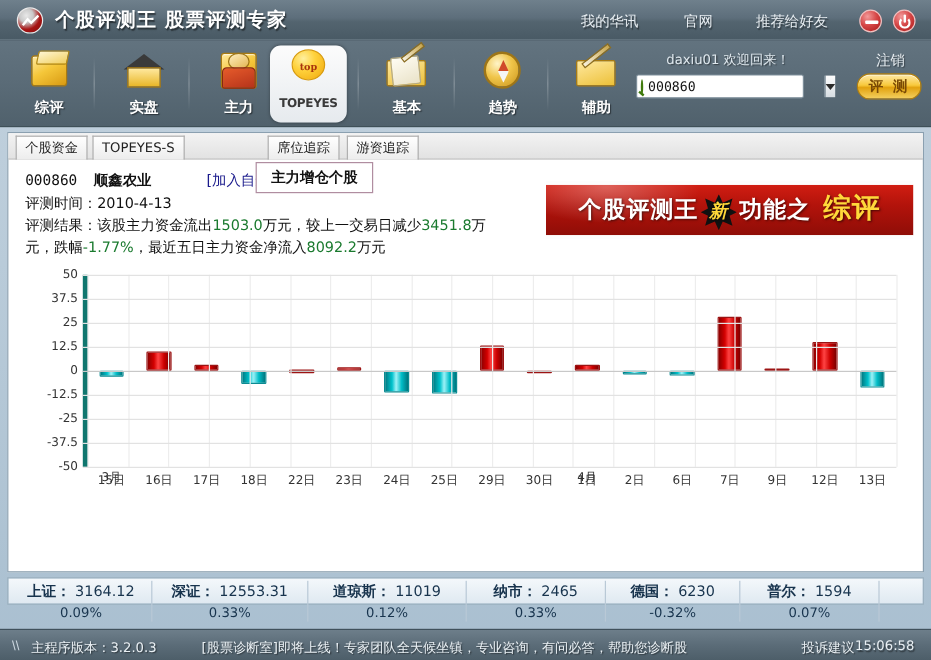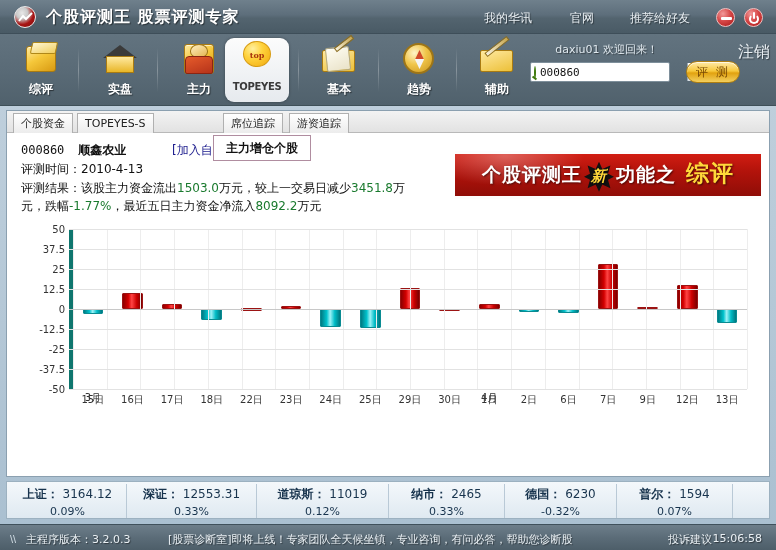--- a/index.html
+++ b/index.html
@@ -88,38 +88,38 @@
   .env { position:absolute; left:5px; top:10px; width:33px; height:22px; border-radius:2px;
     background: linear-gradient(160deg,#ffe9a0,#ecc038); border:1px solid #a97b12; }
   .pen { position:absolute; left:16px; top:1px; width:22px; height:5px; transform: rotate(-38deg);
     background: linear-gradient(90deg,#f7f1df,#c9a64a); border:1px solid #8c6e22; }
   .sheet { position:absolute; left:9px; top:7px; width:24px; height:24px; border-radius:2px;
     background: linear-gradient(160deg,#fffdf3,#e9e2c8); border:1px solid #b3aa86; transform: rotate(-6deg); }
 
   
   .welcome { position:absolute; right:118px; top:8px; font-size:11px; color:#dfe8ee;
     text-shadow:1px 1px 1px rgba(0,0,0,.45); font-family:"DejaVu Sans",sans-serif;}
-  .logout { position:absolute; right:6px; top:8px; font-size:16px; color:#e8eef2; cursor:pointer;
+  .logout { position:absolute; right:22px; top:8px; font-size:12px; color:#e8eef2; cursor:pointer;
     text-shadow:1px 1px 1px rgba(0,0,0,.45); font-family:"DejaVu Sans",sans-serif;text-align:center;}
   .searchwrap { position:absolute; right:106px; top:28px; width:140px; height:20px;
     background:#ffffff; border:1px solid #7e8f9b; border-radius:2px;
     display:flex; align-items:center; }
   .search-ic { width:13px; height:13px; margin-left:3px; border-radius:50%;
     background: radial-gradient(circle at 35% 30%, #d9f7a8, #5aa314); border:1px solid #3f7a0c; position:relative;}
   .search-ic:after{ content:""; position:absolute; right:-2px; bottom:-1px; width:5px; height:2px;
     background:#3f7a0c; transform: rotate(40deg); }
   .search-input { flex:1; border:0; outline:0; font-size:11px; color:#111; padding-left:4px;
     font-family:"DejaVu Sans Mono", monospace; background:transparent; }
   .drop-btn { width:16px; height:18px; background: linear-gradient(180deg,#fdfdfd,#d7dde2);
     border-left:1px solid #9aa8b2; display:flex; align-items:center; justify-content:center; cursor:pointer;}
   .drop-btn i { width:0;height:0;border-left:4px solid transparent;border-right:4px solid transparent;
     border-top:5px solid #2b2b2b; display:block;}
-  .eval-btn { position:absolute; right:36px; top:27px; width:54px; height:22px; border-radius:11px;
+  .eval-btn { position:absolute; right:8px; top:27px; width:54px; height:22px; border-radius:11px;
     background: linear-gradient(180deg,#ffe9a8 0%,#f8c93c 45%,#e2a20f 55%,#f3cf5e 100%);
-    border:1px solid #b07f10; color:#7a4a05; font-size:12px; font-weight:normal; letter-spacing:2px;
+    border:1px solid #b07f10; color:#7a4a05; font-size:12px; font-weight:bold; letter-spacing:2px;
     display:flex; align-items:center; justify-content:center; cursor:pointer;
     font-family:"DejaVu Sans",sans-serif; box-shadow: inset 0 1px 0 rgba(255,255,255,.7);}
 
   
   .content {
     position:absolute; left:6px; top:110px; width:764px; height:367px;
     background:#ffffff; border:1px solid #8ba0b0;
   }
   .tabs { position:absolute; left:0; top:0; height:22px; width:100%;
     background: linear-gradient(180deg,#f3f3f3,#e2e2e2); border-bottom:1px solid #b9b9b9; }
@@ -173,21 +173,21 @@
     border:1px solid #0a8b92; }
   .xlab { position:absolute; font-size:10px; color:#333; text-align:center; width:100%;
     font-family:"DejaVu Sans",sans-serif; }
   .xmon { position:absolute; font-size:10px; color:#333; text-align:center; width:100%; top:-11px;
     font-family:"DejaVu Sans",sans-serif; }
 
   .note { position:absolute; left:28px; top:300px; font-size:11px; color:#c00000;
     font-family:"DejaVu Sans",sans-serif; }
 
   
-  .idxbar { position:absolute; left:6px; top:481px; width:764px; height:38px;
+  .idxbar { position:absolute; left:6px; top:481px; width:764px; height:23px;
     background: linear-gradient(180deg,#f4f8fb,#dfe9f1); border:1px solid #9cb1c0; }
   .idx { position:absolute; top:2px; height:34px; border-right:1px solid #b9c9d6; text-align:center; }
   .idx .k { font-size:12px; font-weight:bold; color:#17334d; font-family:"DejaVu Sans",sans-serif; }
   .idx .v { font-size:12px; color:#17334d; font-family:"DejaVu Sans",sans-serif; }
   .idx .p { font-size:11px; color:#17334d; margin-top:2px; font-family:"DejaVu Sans",sans-serif; }
 
   
   .statusbar { position:absolute; left:0; bottom:0; width:776px; height:26px;
     background: linear-gradient(180deg,#6d7e8a 0%,#5b6c78 50%,#4d5e69 100%); border-top:1px solid #40515c; }
   .st { position:absolute; top:7px; font-size:11px; color:#eaf0f4;

